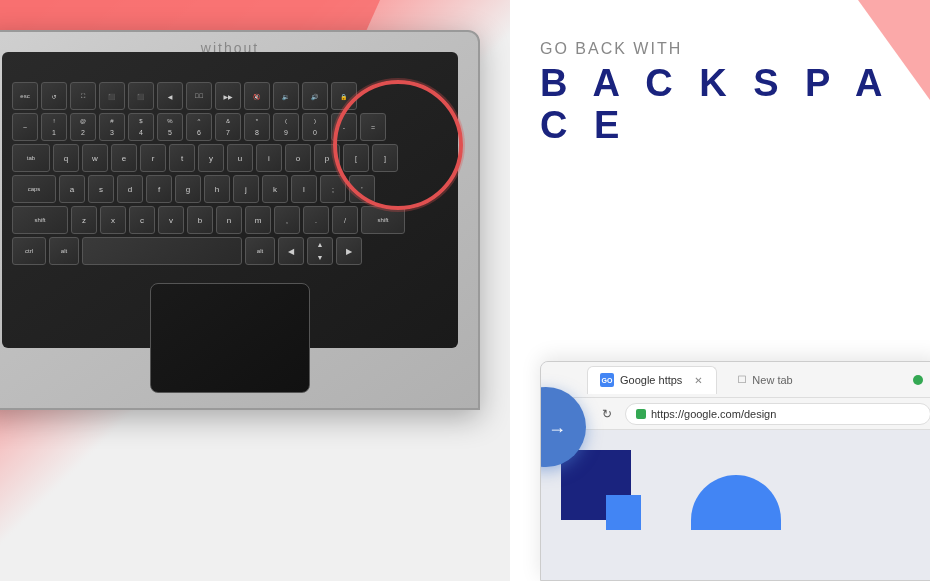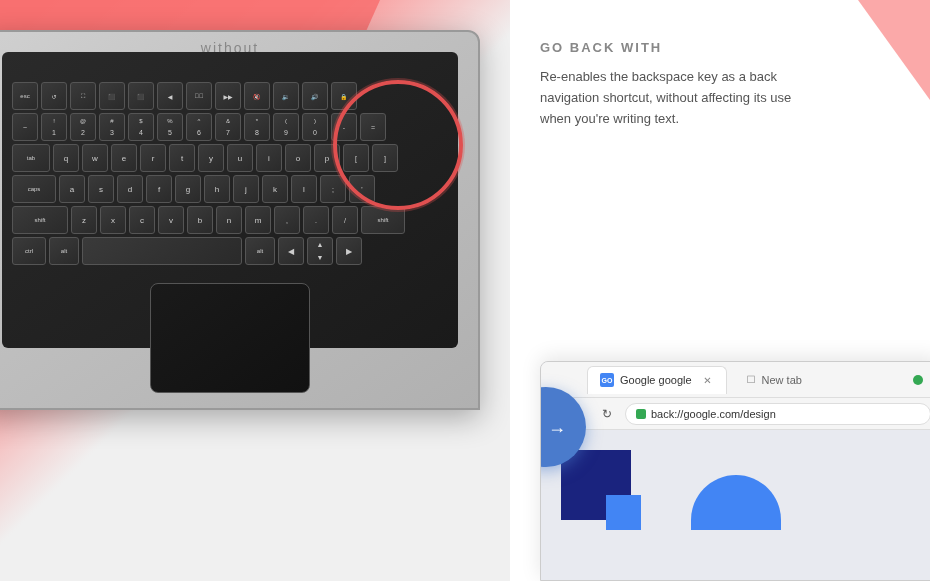--- a/index.html
+++ b/index.html
@@ -187,25 +187,25 @@
       right: 0;
       width: 120px;
       height: 100px;
       background: #f87070;
       clip-path: polygon(40% 0, 100% 0, 100% 100%);
       opacity: 0.6;
     }
 
     .subtitle {
       color: #888;
-      font-size: 13px;
-      font-weight: 700;
+      font-size: 16px;
+      font-weight: 400;
       letter-spacing: 2px;
       text-transform: uppercase;
-      margin-bottom: 12px;
+      margin-bottom: 5px;
     }
 
     .title {
       color: #1a237e;
       font-size: 38px;
       font-weight: 700;
       letter-spacing: 8px;
       text-transform: uppercase;
       margin-bottom: 16px;
       line-height: 1.1;
@@ -531,53 +531,53 @@
 
         <div class="trackpad"></div>
       </div>
     </div>
   </div>
 
   <div class="right-panel">
     <div class="bg-pink-right"></div>
 
     <div class="subtitle">GO BACK WITH</div>
-    <div class="description">Re-enables the backspace key as a back navigation shortcut, without affecting its use when you're writing text.</div>
+    <div class="title">B A C K S P A C E</div>
 
     <div class="browser-mockup">
 
       <div class="back-btn-circle">
         <div class="back-forward-buttons">
           <span class="nav-arrow">←</span>
           <span class="nav-arrow">→</span>
         </div>
       </div>
 
       <div class="browser-chrome">
         <div style="width: 30px;"></div>
         <div class="tab-active">
           <div class="favicon-go">
             <span>GO</span>
           </div>
-          <span>Google google</span>
+          <span>Google https</span>
           <div class="tab-close">✕</div>
         </div>
         <div class="tab-inactive">
           <span style="color:#888; font-size:10px;">☐</span>
           <span class="new-tab-text">New tab</span>
         </div>
         <div class="green-dot" style="margin-left: auto; margin-right: 8px;"></div>
       </div>
 
       <div class="browser-address-bar">
         <div style="width: 40px;"></div>
         <div class="nav-btn">↻</div>
         <div class="address-field">
           <div class="https-icon"></div>
-          <span>back://google.com/design</span>
+          <span>https://google.com/design</span>
         </div>
       </div>
 
       <div class="browser-content">
 
         <div class="blue-squares">
           <div style="width:70px; height:70px; background:#1a237e; position:absolute; top:0; left:0;"></div>
           <div style="width:35px; height:35px; background:#4285f4; position:absolute; bottom:0; right:0;"></div>
         </div>
 

